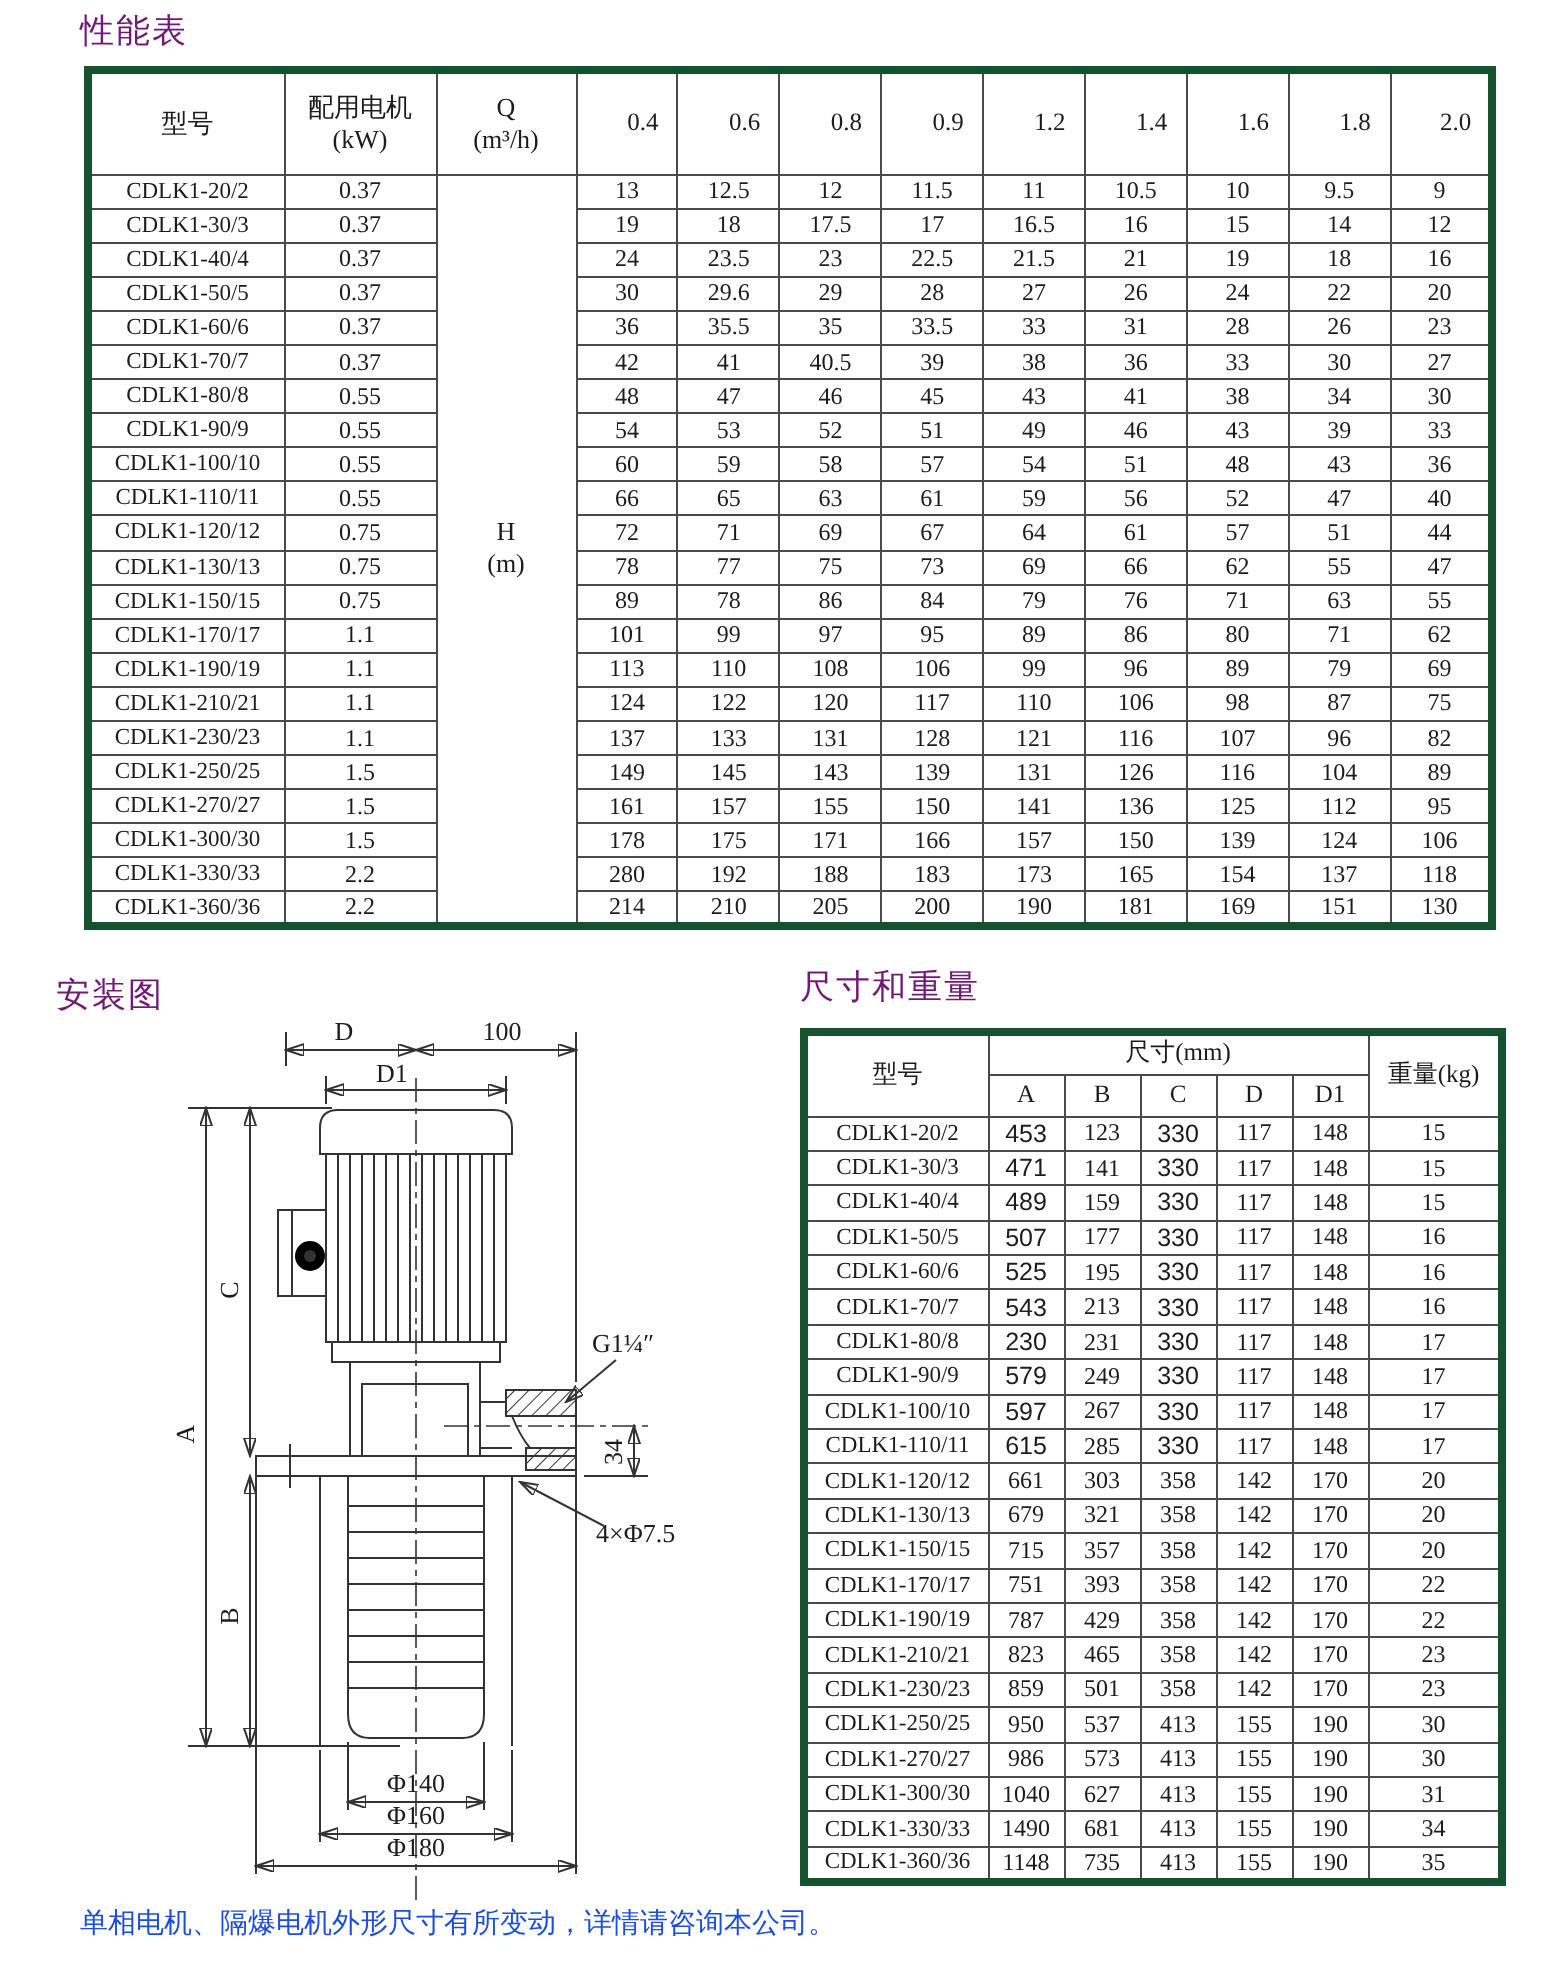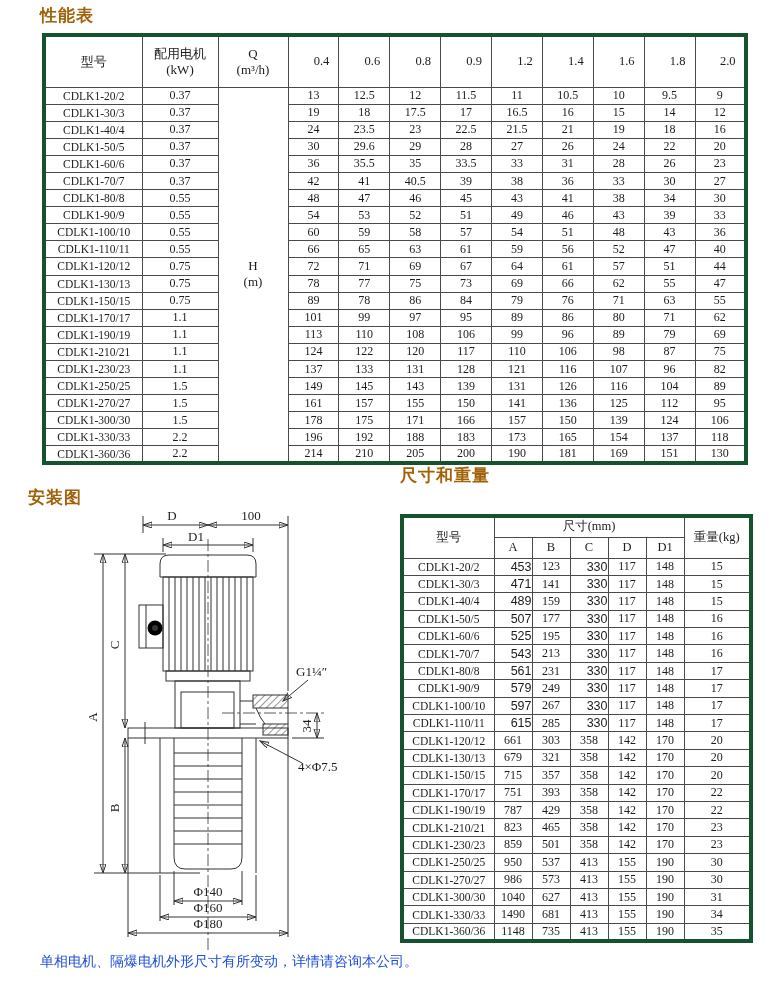--- a/index.html
+++ b/index.html
@@ -1,39 +1,39 @@
 <!DOCTYPE html>
 <html><head>
 <meta charset="utf-8">
 <style>
   html,body{margin:0;padding:0;}
   body{width:780px;height:993px;background:#ffffff;position:relative;
        font-family:"Liberation Serif",serif;color:#1c1c1c;overflow:hidden;}
   .abs{position:absolute;}
-  .sec-title{font-family:"Liberation Sans",sans-serif;font-weight:bold;
-             font-size:17px;color:#a16207;letter-spacing:1px;}
+  .sec-title{font-family:"Liberation Sans",sans-serif;font-weight:normal;
+             font-size:17px;color:#701a75;letter-spacing:1px;}
   table{border-collapse:collapse;table-layout:fixed;}
   .tbl{border:4px solid #14532d;}
   .tbl td,.tbl th{border:1px solid #4a4a4a;text-align:center;vertical-align:middle;
                   padding:0;font-weight:normal;overflow:hidden;white-space:nowrap;}
   
   #perf-table{width:706px;}
   #perf-table thead tr{height:52px;}
   #perf-table tbody tr{height:17.1px;}
   #perf-table th{font-size:13px;line-height:1.25;}
   #perf-table .flow-h{font-size:12.5px;padding-left:16px;}
   .model-cell{font-size:11.5px;}
   .num-cell{font-size:12px;}
   .hcell{font-size:13px;line-height:1.3;background:#fff;}
   
   #dim-table{width:349px;}
   #dim-table thead tr{height:21px;}
   #dim-table tbody tr{height:17.4px;}
   #dim-table th{font-size:12.5px;line-height:1.1;}
-  #dim-table .num-cell.alt{font-family:"Liberation Sans",sans-serif;font-size:12.5px;text-align:right;}
+  #dim-table .num-cell.alt{font-family:"Liberation Sans",sans-serif;font-size:12.5px;}
   .note-text{font-size:14px;font-family:"Liberation Sans",sans-serif;color:#1d4ed8;}
   
   #diagram line,#diagram path,#diagram rect{stroke:#333;fill:none;stroke-width:1;}
   #diagram .dash{stroke-dasharray:12 3 3 3;stroke-width:0.8;}
   #diagram text{font-family:"Liberation Serif",serif;font-size:13px;fill:#1c1c1c;
                 stroke:none;}
   #diagram .hatched{fill:url(#ht);}
   #diagram .dot{fill:#333;stroke:none;}
 </style>
 </head>
@@ -331,21 +331,21 @@
         <td class="num-cell">166</td>
         <td class="num-cell">157</td>
         <td class="num-cell">150</td>
         <td class="num-cell">139</td>
         <td class="num-cell">124</td>
         <td class="num-cell">106</td>
       </tr>
       <tr>
         <td class="model-cell">CDLK1-330/33</td>
         <td class="num-cell">2.2</td>
-        <td class="num-cell">196</td>
+        <td class="num-cell">280</td>
         <td class="num-cell">192</td>
         <td class="num-cell">188</td>
         <td class="num-cell">183</td>
         <td class="num-cell">173</td>
         <td class="num-cell">165</td>
         <td class="num-cell">154</td>
         <td class="num-cell">137</td>
         <td class="num-cell">118</td>
       </tr>
       <tr>
@@ -490,21 +490,21 @@
     <line x1="226" y1="370" x2="226" y2="416"></line>
     <line x1="130" y1="412" x2="226" y2="412" marker-start="url(#ar)" marker-end="url(#ar)"></line>
     <text x="178" y="407" text-anchor="middle">Φ160</text>
     <line x1="98" y1="233" x2="98" y2="432"></line>
     <line x1="258" y1="233" x2="258" y2="432"></line>
     <line x1="98" y1="428" x2="258" y2="428" marker-start="url(#ar)" marker-end="url(#ar)"></line>
     <text x="178" y="423" text-anchor="middle">Φ180</text>
   </g>
 </svg>
 
-<div class="abs sec-title" style="left:400px;top:464px;">尺寸和重量</div>
+<div class="abs sec-title" style="left:400px;top:482px;">尺寸和重量</div>
 
 <table id="dim-table" class="tbl abs" style="left:400px;top:514px;">
   <colgroup>
     <col style="width:92px">
     <col style="width:38px">
       <col style="width:38px">
       <col style="width:38px">
     <col style="width:38px">
       <col style="width:38px">
     <col style="width:67px">
@@ -573,21 +573,21 @@
         <td class="model-cell">CDLK1-70/7</td>
         <td class="num-cell alt">543</td>
         <td class="num-cell">213</td>
         <td class="num-cell alt">330</td>
         <td class="num-cell">117</td>
         <td class="num-cell">148</td>
         <td class="num-cell">16</td>
       </tr>
       <tr>
         <td class="model-cell">CDLK1-80/8</td>
-        <td class="num-cell alt">561</td>
+        <td class="num-cell alt">230</td>
         <td class="num-cell">231</td>
         <td class="num-cell alt">330</td>
         <td class="num-cell">117</td>
         <td class="num-cell">148</td>
         <td class="num-cell">17</td>
       </tr>
       <tr>
         <td class="model-cell">CDLK1-90/9</td>
         <td class="num-cell alt">579</td>
         <td class="num-cell">249</td>

